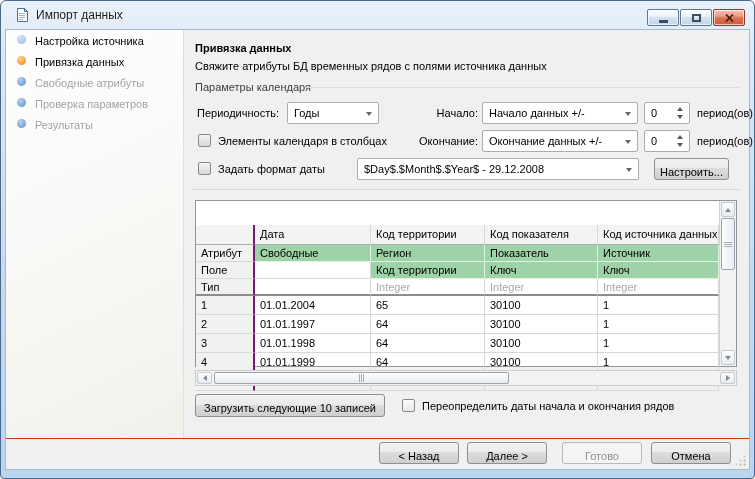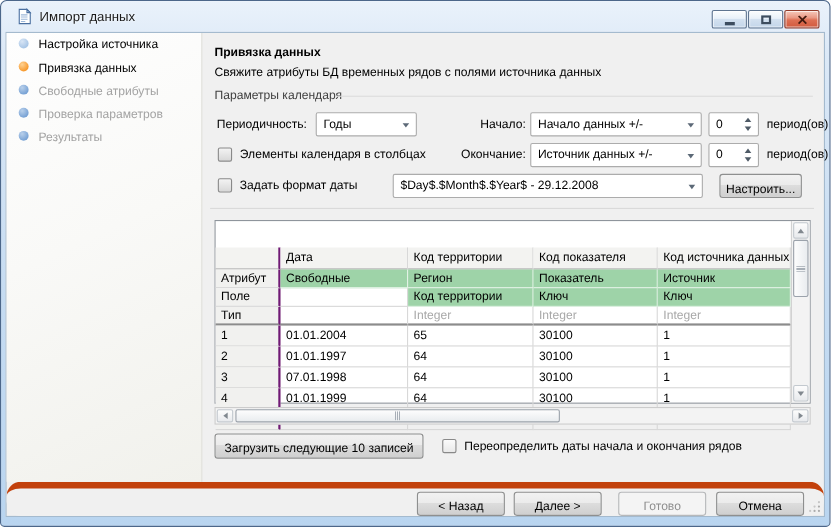--- a/index.html
+++ b/index.html
@@ -98,21 +98,21 @@
     border-right:4px solid #818archive890;}
   .tri-l{border-right:4px solid #81888F;}
   .tri-r{width:0;height:0;border-top:3.5px solid transparent;border-bottom:3.5px solid transparent;
     border-left:4px solid #81888F;}
   .tri-u{width:0;height:0;border-left:3.5px solid transparent;border-right:3.5px solid transparent;
     border-bottom:4px solid #81888F;}
   .tri-d{width:0;height:0;border-left:3.5px solid transparent;border-right:3.5px solid transparent;
     border-top:4px solid #81888F;}
   
   .footer{position:absolute;left:0;right:0;top:408px;bottom:0;background:#F0F0F0;
-    border-top:6px solid #c2410c;border-radius:13px;}
+    border-top:1px solid #c2410c;}
   .grip{position:absolute;right:2px;bottom:2px;}
 </style>
 </head>
 <body>
 
 <div class="window">
 
   <div class="titlebar">
     <svg class="title-icon" viewBox="0 0 16 16">
       <path d="M3.5 1.5 h7 l3 3 v10 h-10 z" fill="#FFFFFF" stroke="#4A6FA0" stroke-width="1"></path>
@@ -186,21 +186,21 @@
           <span class="tri-up"></span>
           <span class="tri-dn"></span>
         </span>
       </div>
       <div class="lbl" style="left:513px;top:72px;">период(ов)</div>
 
       <span class="checkbox" style="left:14px;top:104px;"></span>
       <div class="lbl" style="left:34px;top:100px;">Элементы календаря в столбцах</div>
       <div class="lbl" style="left:200px;top:100px;width:94px;text-align:right;">Окончание:</div>
       <div class="combo" style="left:298px;top:100px;width:156px;">
-        <span class="combo-txt">Источник данных +/-</span>
+        <span class="combo-txt">Окончание данных +/-</span>
         <span class="arr-dn"></span>
       </div>
       <div class="spin" style="left:460px;top:100px;width:46px;">
         <span class="spin-val">0</span>
         <span class="spin-btns">
           <span class="tri-up"></span>
           <span class="tri-dn"></span>
         </span>
       </div>
       <div class="lbl" style="left:513px;top:100px;">период(ов)</div>
@@ -253,21 +253,21 @@
         </div>
         <div class="trow r19">
           <div class="c w0 rh">2</div>
           <div class="c w1">01.01.1997</div>
           <div class="c w2">64</div>
           <div class="c w3">30100</div>
           <div class="c w4">1</div>
         </div>
         <div class="trow r19">
           <div class="c w0 rh">3</div>
-          <div class="c w1">07.01.1998</div>
+          <div class="c w1">01.01.1998</div>
           <div class="c w2">64</div>
           <div class="c w3">30100</div>
           <div class="c w4">1</div>
         </div>
         <div class="trow r19">
           <div class="c w0 rh">4</div>
           <div class="c w1">01.01.1999</div>
           <div class="c w2">64</div>
           <div class="c w3">30100</div>
           <div class="c w4">1</div>

